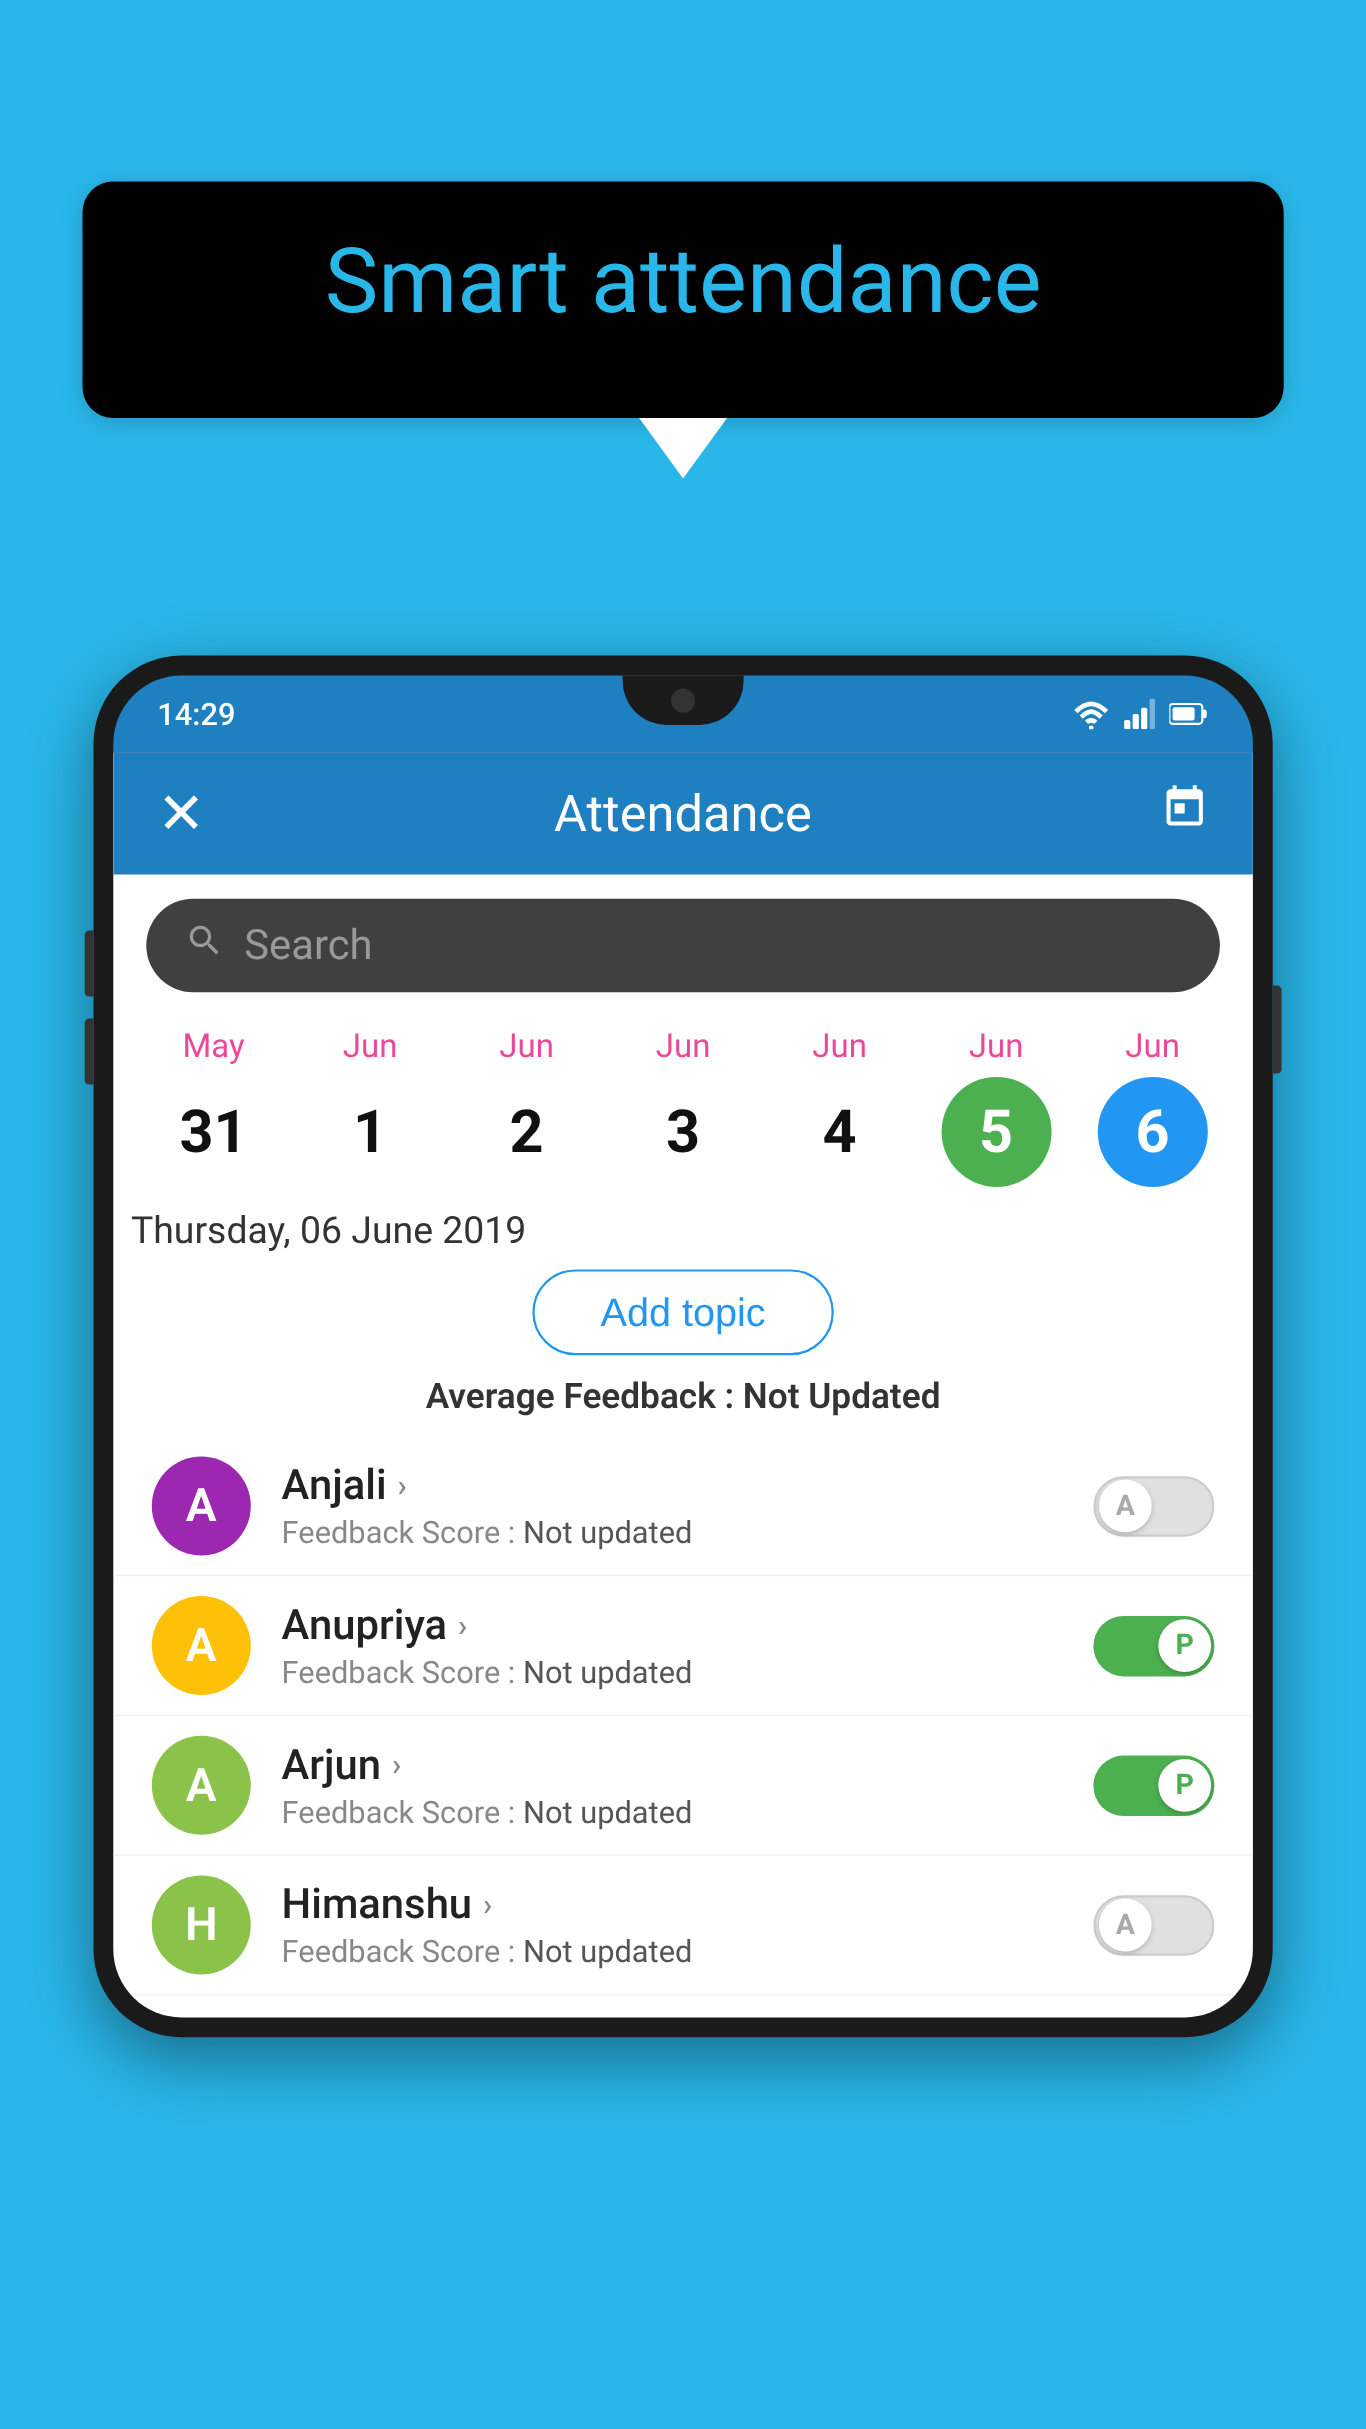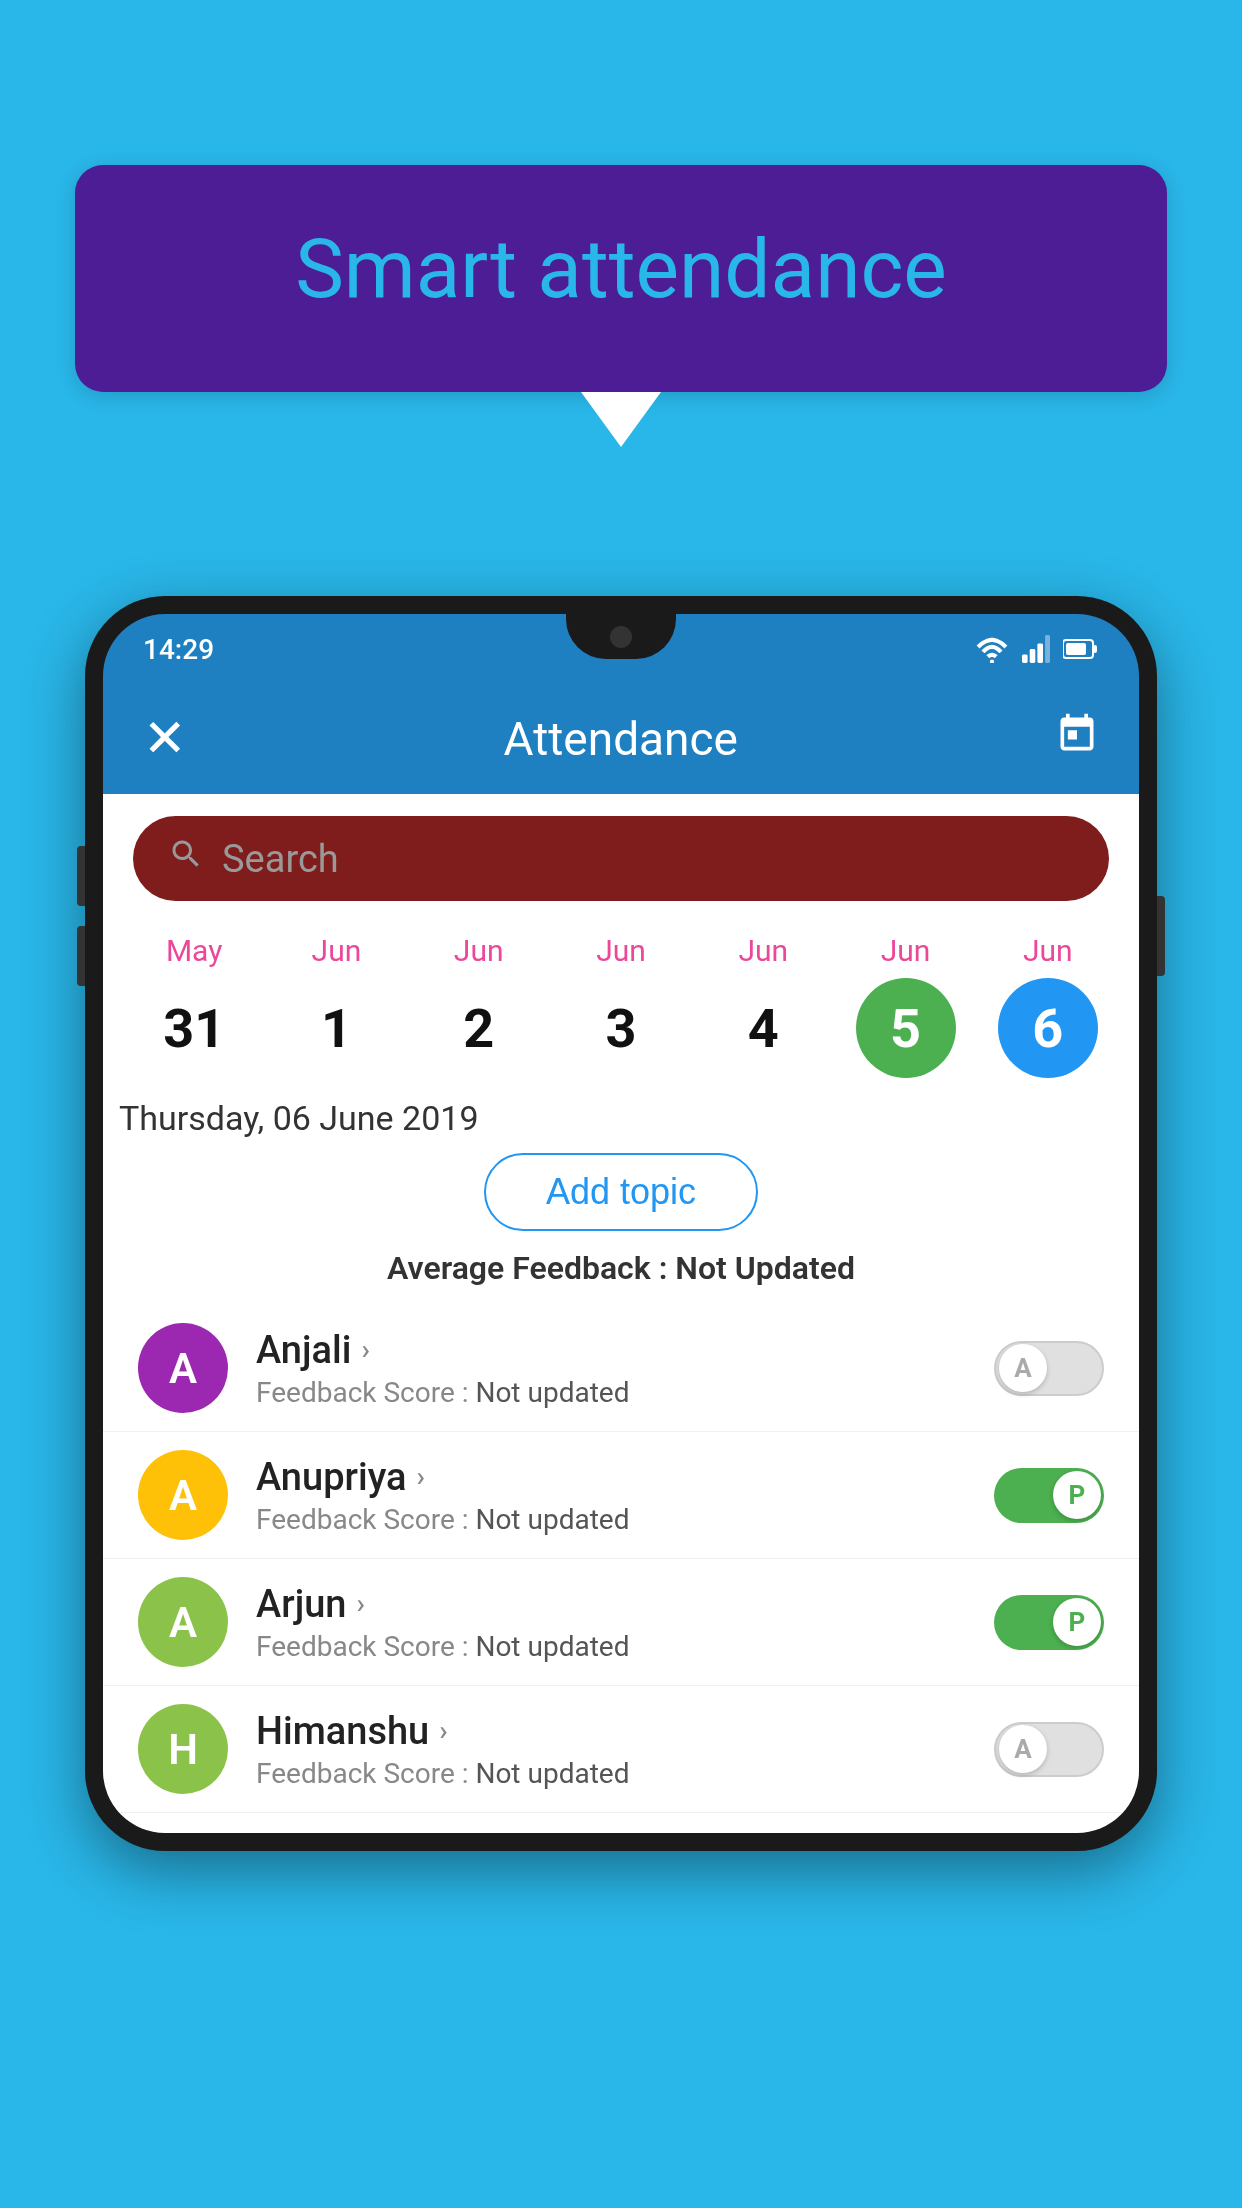--- a/index.html
+++ b/index.html
@@ -15,23 +15,23 @@
 
     
     .speech-bubble-container {
       position: absolute;
       top: 165px;
       left: 75px;
       right: 75px;
     }
 
     .speech-bubble {
-      background: #4c1d95;
+      background: #000000;
       border-radius: 28px;
-      padding: 56px 50px 55px;
+      padding: 44px 50px 55px;
       text-align: center;
       box-shadow: 0 4px 20px rgba(0,0,0,0.15);
     }
 
     .speech-bubble h1 {
       font-size: 82px;
       color: #29b6e8;
       font-weight: 400;
       margin-bottom: 20px;
     }
@@ -141,21 +141,21 @@
     }
 
     .header-calendar {
       color: white;
       font-size: 42px;
     }
 
     
     .search-bar {
       margin: 22px 30px;
-      background: #7f1d1d;
+      background: #404040;
       border-radius: 50px;
       display: flex;
       align-items: center;
       padding: 20px 35px;
       gap: 18px;
     }
 
     .search-icon-svg {
       color: #888;
       font-size: 36px;

